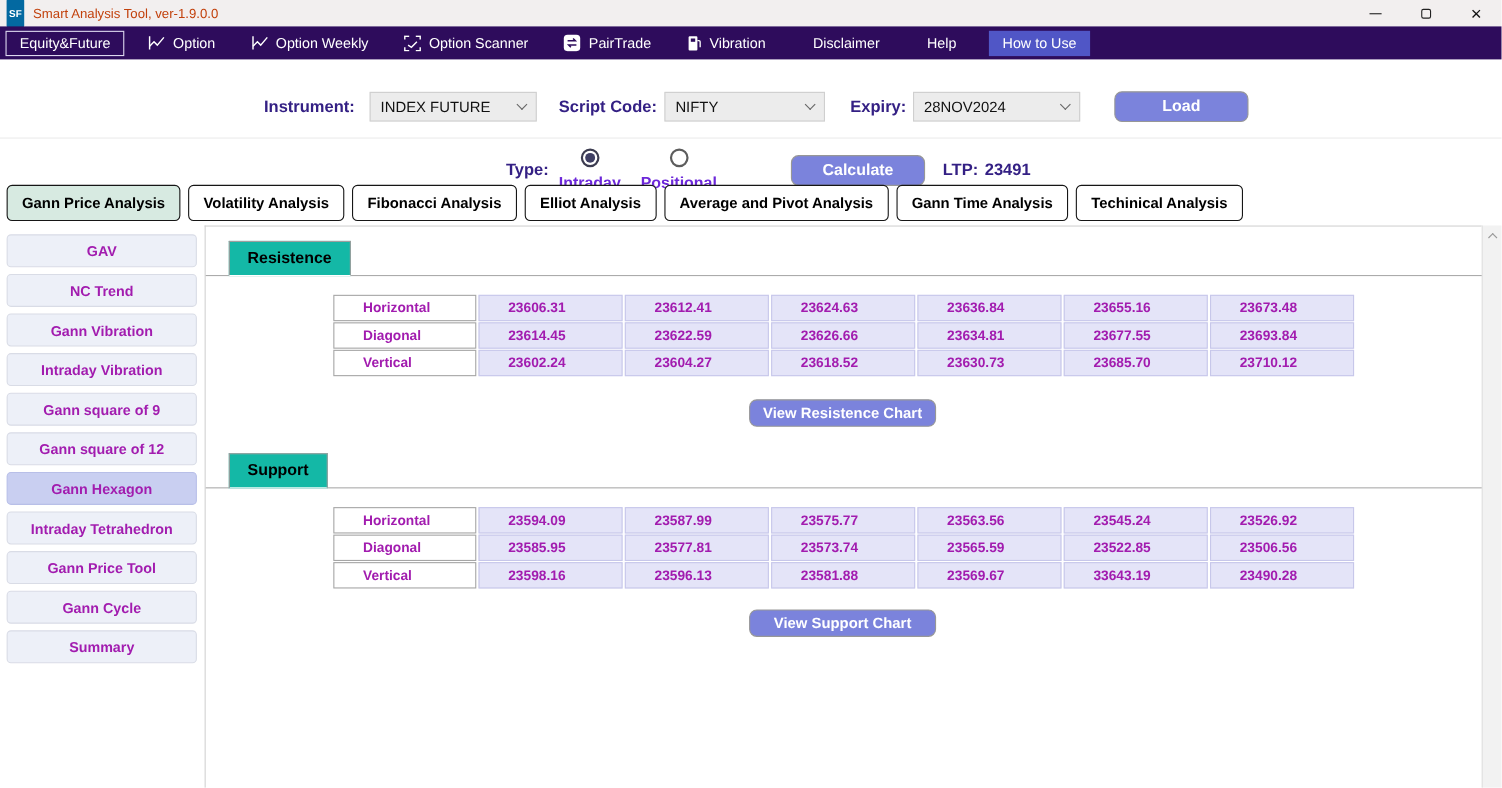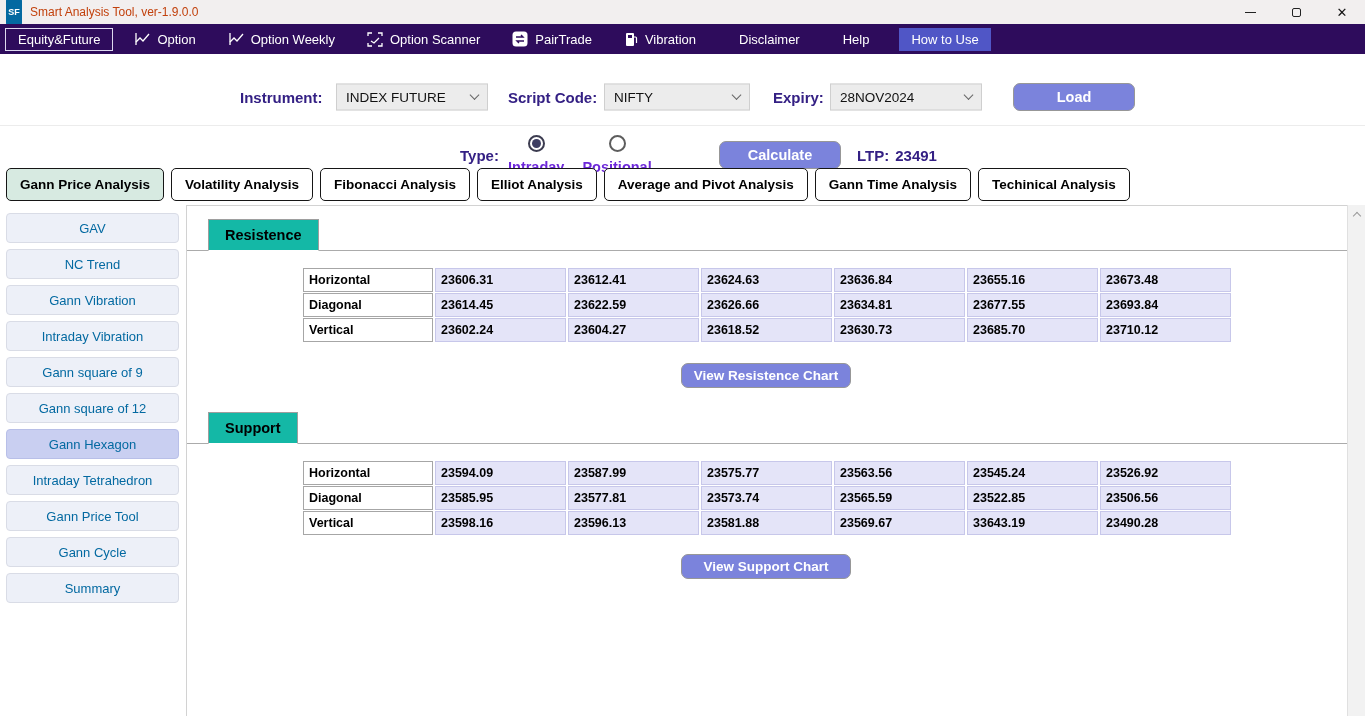--- a/index.html
+++ b/index.html
@@ -76,37 +76,37 @@
   .atab { height:33px; border:1.5px solid #161616; border-radius:5px; background:#fff;
           display:flex; align-items:center; padding:0 13px; font-size:13.5px; font-weight:600;
           color:#000; white-space:nowrap; cursor:default; }
   .atab.selected { background:#d7eae1; }
 
   
   .content { position:absolute; top:205px; left:0; right:0; bottom:0; background:#fff; }
   .sidebar { position:absolute; left:6px; top:8px; width:173px; }
   .side-btn { height:30px; margin-bottom:6px; background:#edf0f8; border:1px solid #d9dce6;
               border-radius:4px; display:flex; align-items:center; justify-content:center;
-              font-size:13px; color:#0369a1; font-weight:400; cursor:default; }
+              font-size:13px; color:#a21caf; font-weight:700; cursor:default; }
   .side-btn.selected { background:#c9cff1; border-color:#b8bfe8; }
 
   .panel { position:absolute; left:186px; top:0; right:18px; bottom:0;
            border-left:1px solid #d2d2d2; border-top:1px solid #d2d2d2; background:#fff; }
   .section-tab { position:absolute; left:21px; background:#14b8a6; border:1px solid #9e9e9e;
                  border-bottom:1px solid #fff; z-index:2; padding:0 16px; height:32px;
                  display:flex; align-items:center; font-weight:700; font-size:14.5px; color:#000; }
   .tab-res { top:13px; } .tab-sup { top:206px; }
   .strip-line { position:absolute; left:0; right:0; height:1px; background:#ababab; z-index:1; }
   .line-res { top:44px; } .line-sup { top:237px; }
 
   .gtable { position:absolute; left:116px; display:flex; flex-direction:column; gap:1px; }
   .tbl-res { top:62px; } .tbl-sup { top:255px; }
   .trow { display:flex; gap:2px; height:24px; }
-  .cell { display:flex; align-items:center; padding-left:5px; font-size:12.5px; font-weight:700;
-          color:#000000; }
+  .cell { display:flex; align-items:center; padding-left:26px; font-size:12.5px; font-weight:700;
+          color:#a21caf; }
   .cell.rowlabel { width:130px; background:#fff; border:1px solid #a6a6a6; }
   .cell.val { width:131px; background:#e4e4f8; border:1px solid #c7c7ea; }
 
   .view-btn { position:absolute; width:170px; height:25px; font-size:13.5px; }
   .btn-res { left:494px; top:157px; } .btn-sup { left:494px; top:348px; }
 
   .scrollbar { position:absolute; right:0; top:0; width:18px; bottom:0; background:#f2f2f2;
                border-left:1px solid #e0e0e0; }
   .scroll-up { height:18px; display:flex; align-items:center; justify-content:center; }
   .chev-up { width:6px; height:6px; border-right:1.3px solid #9a9a9a;

